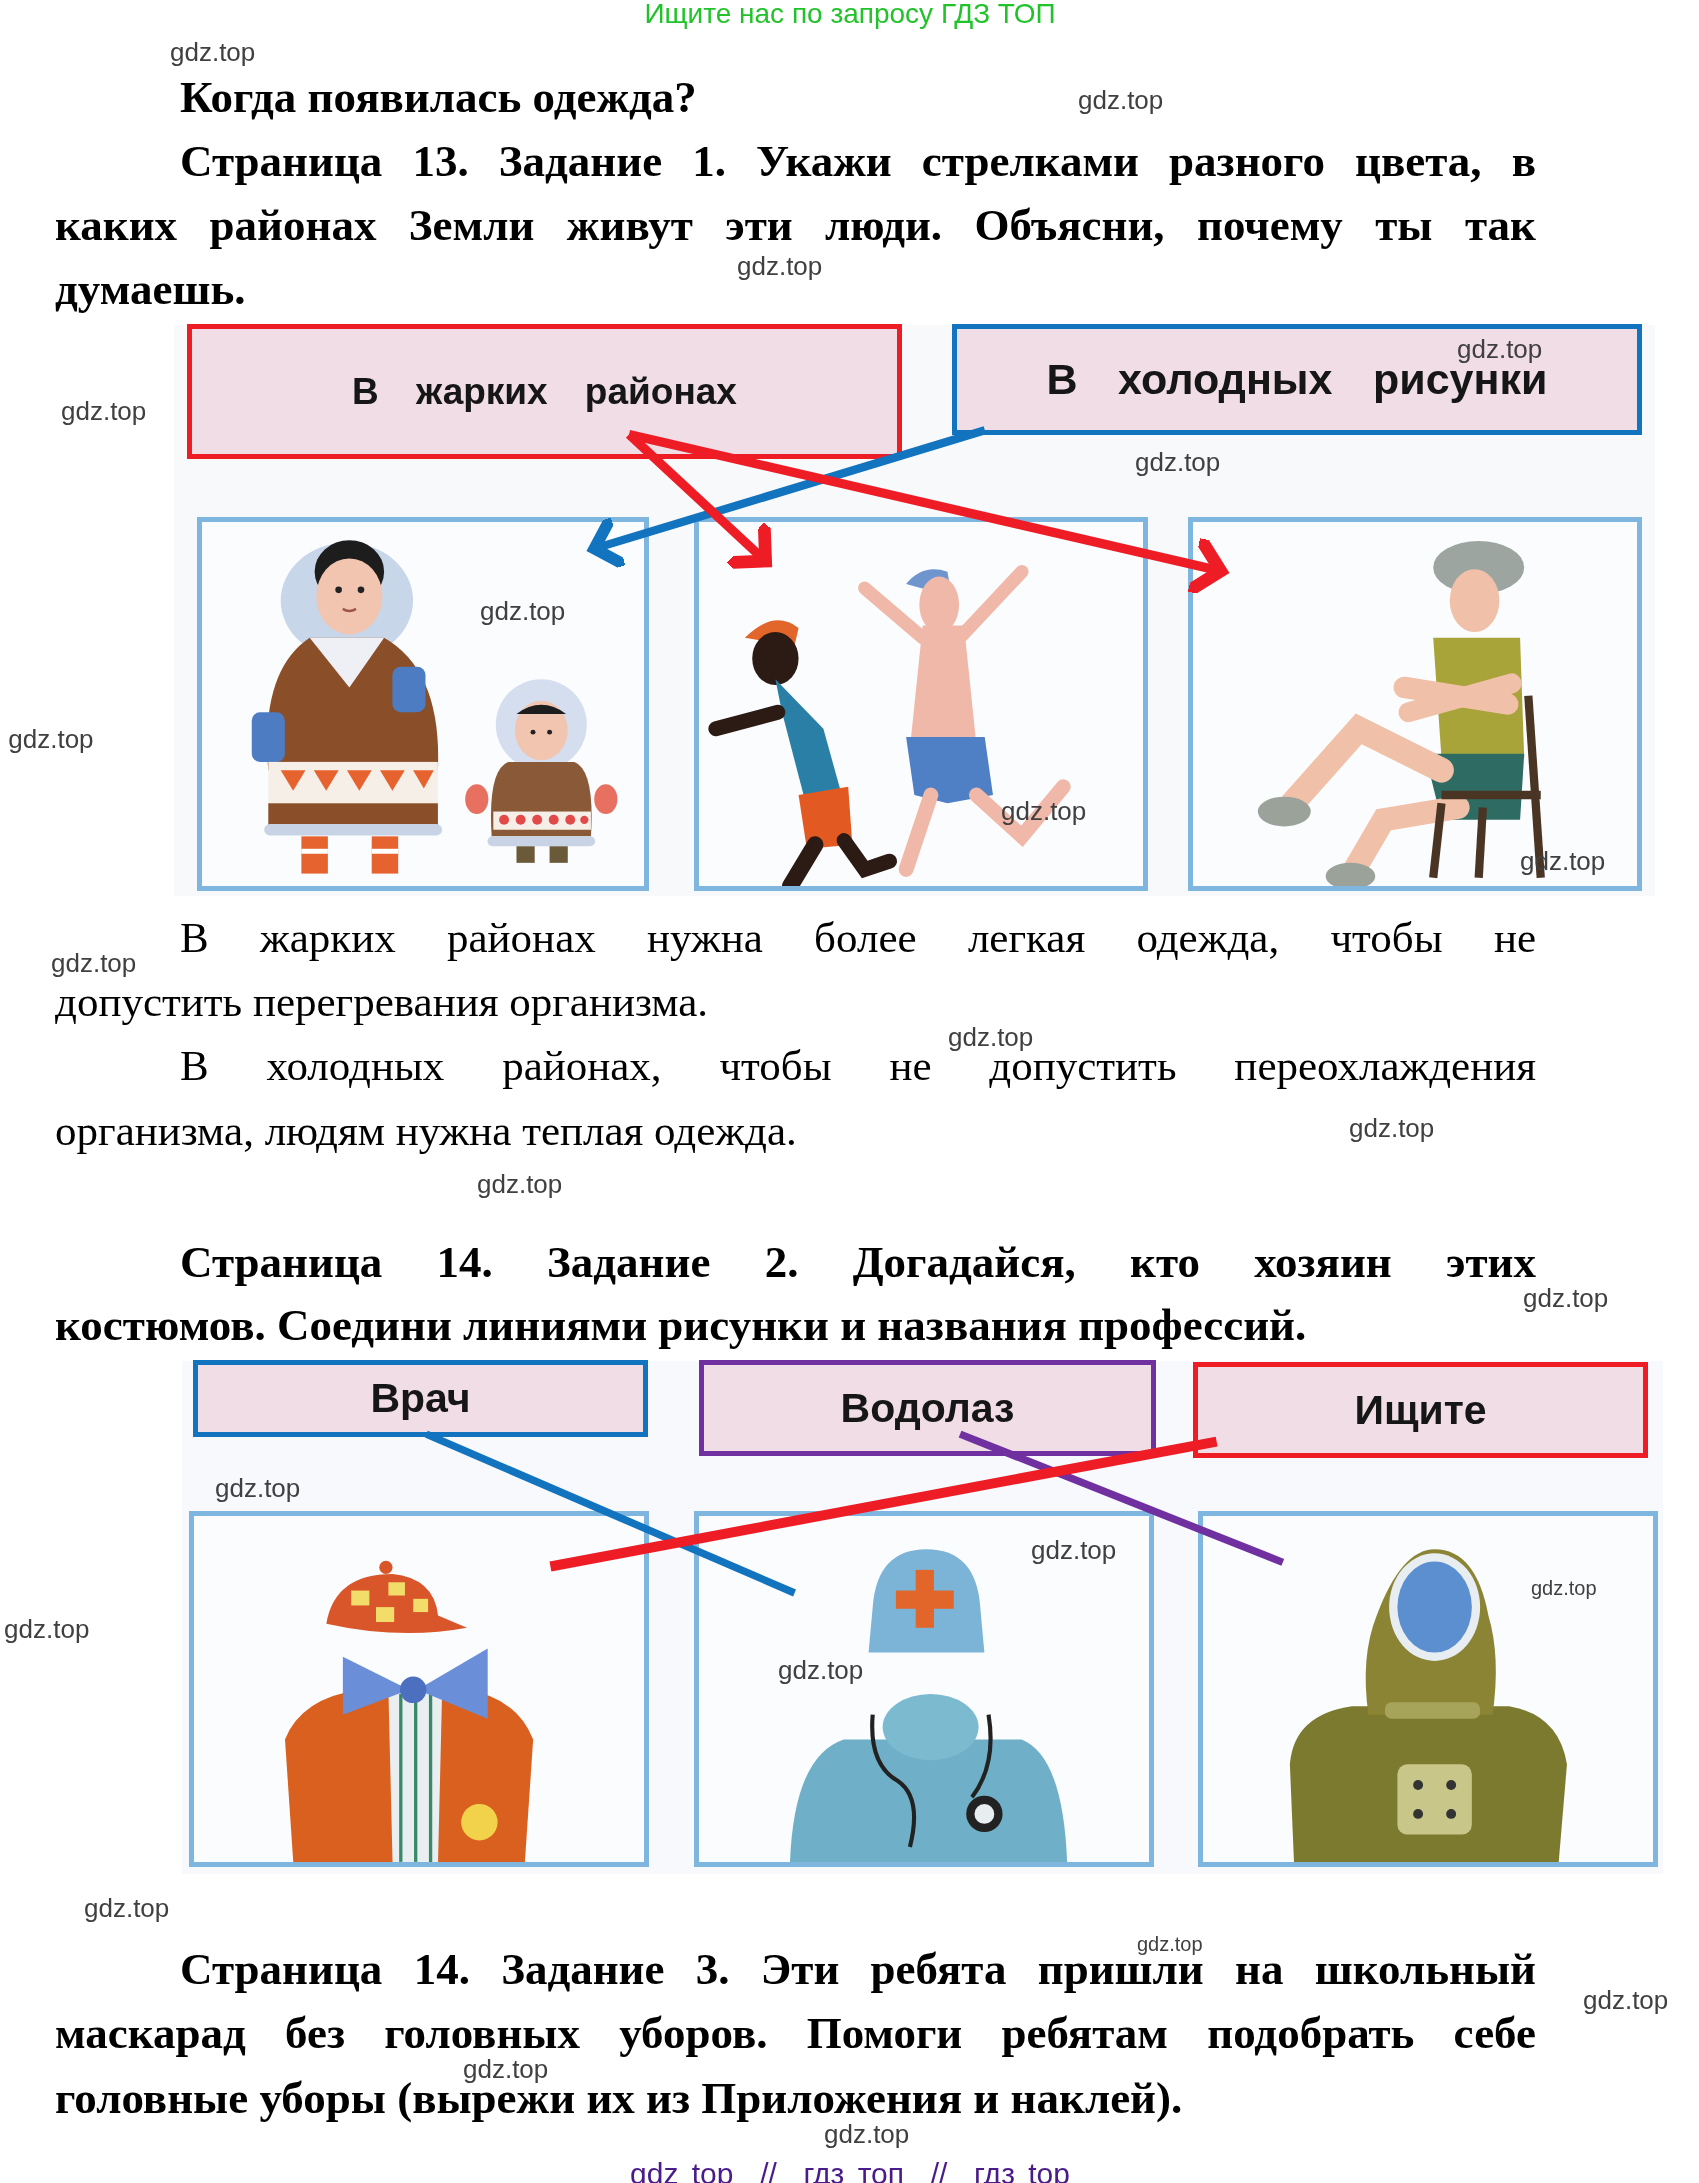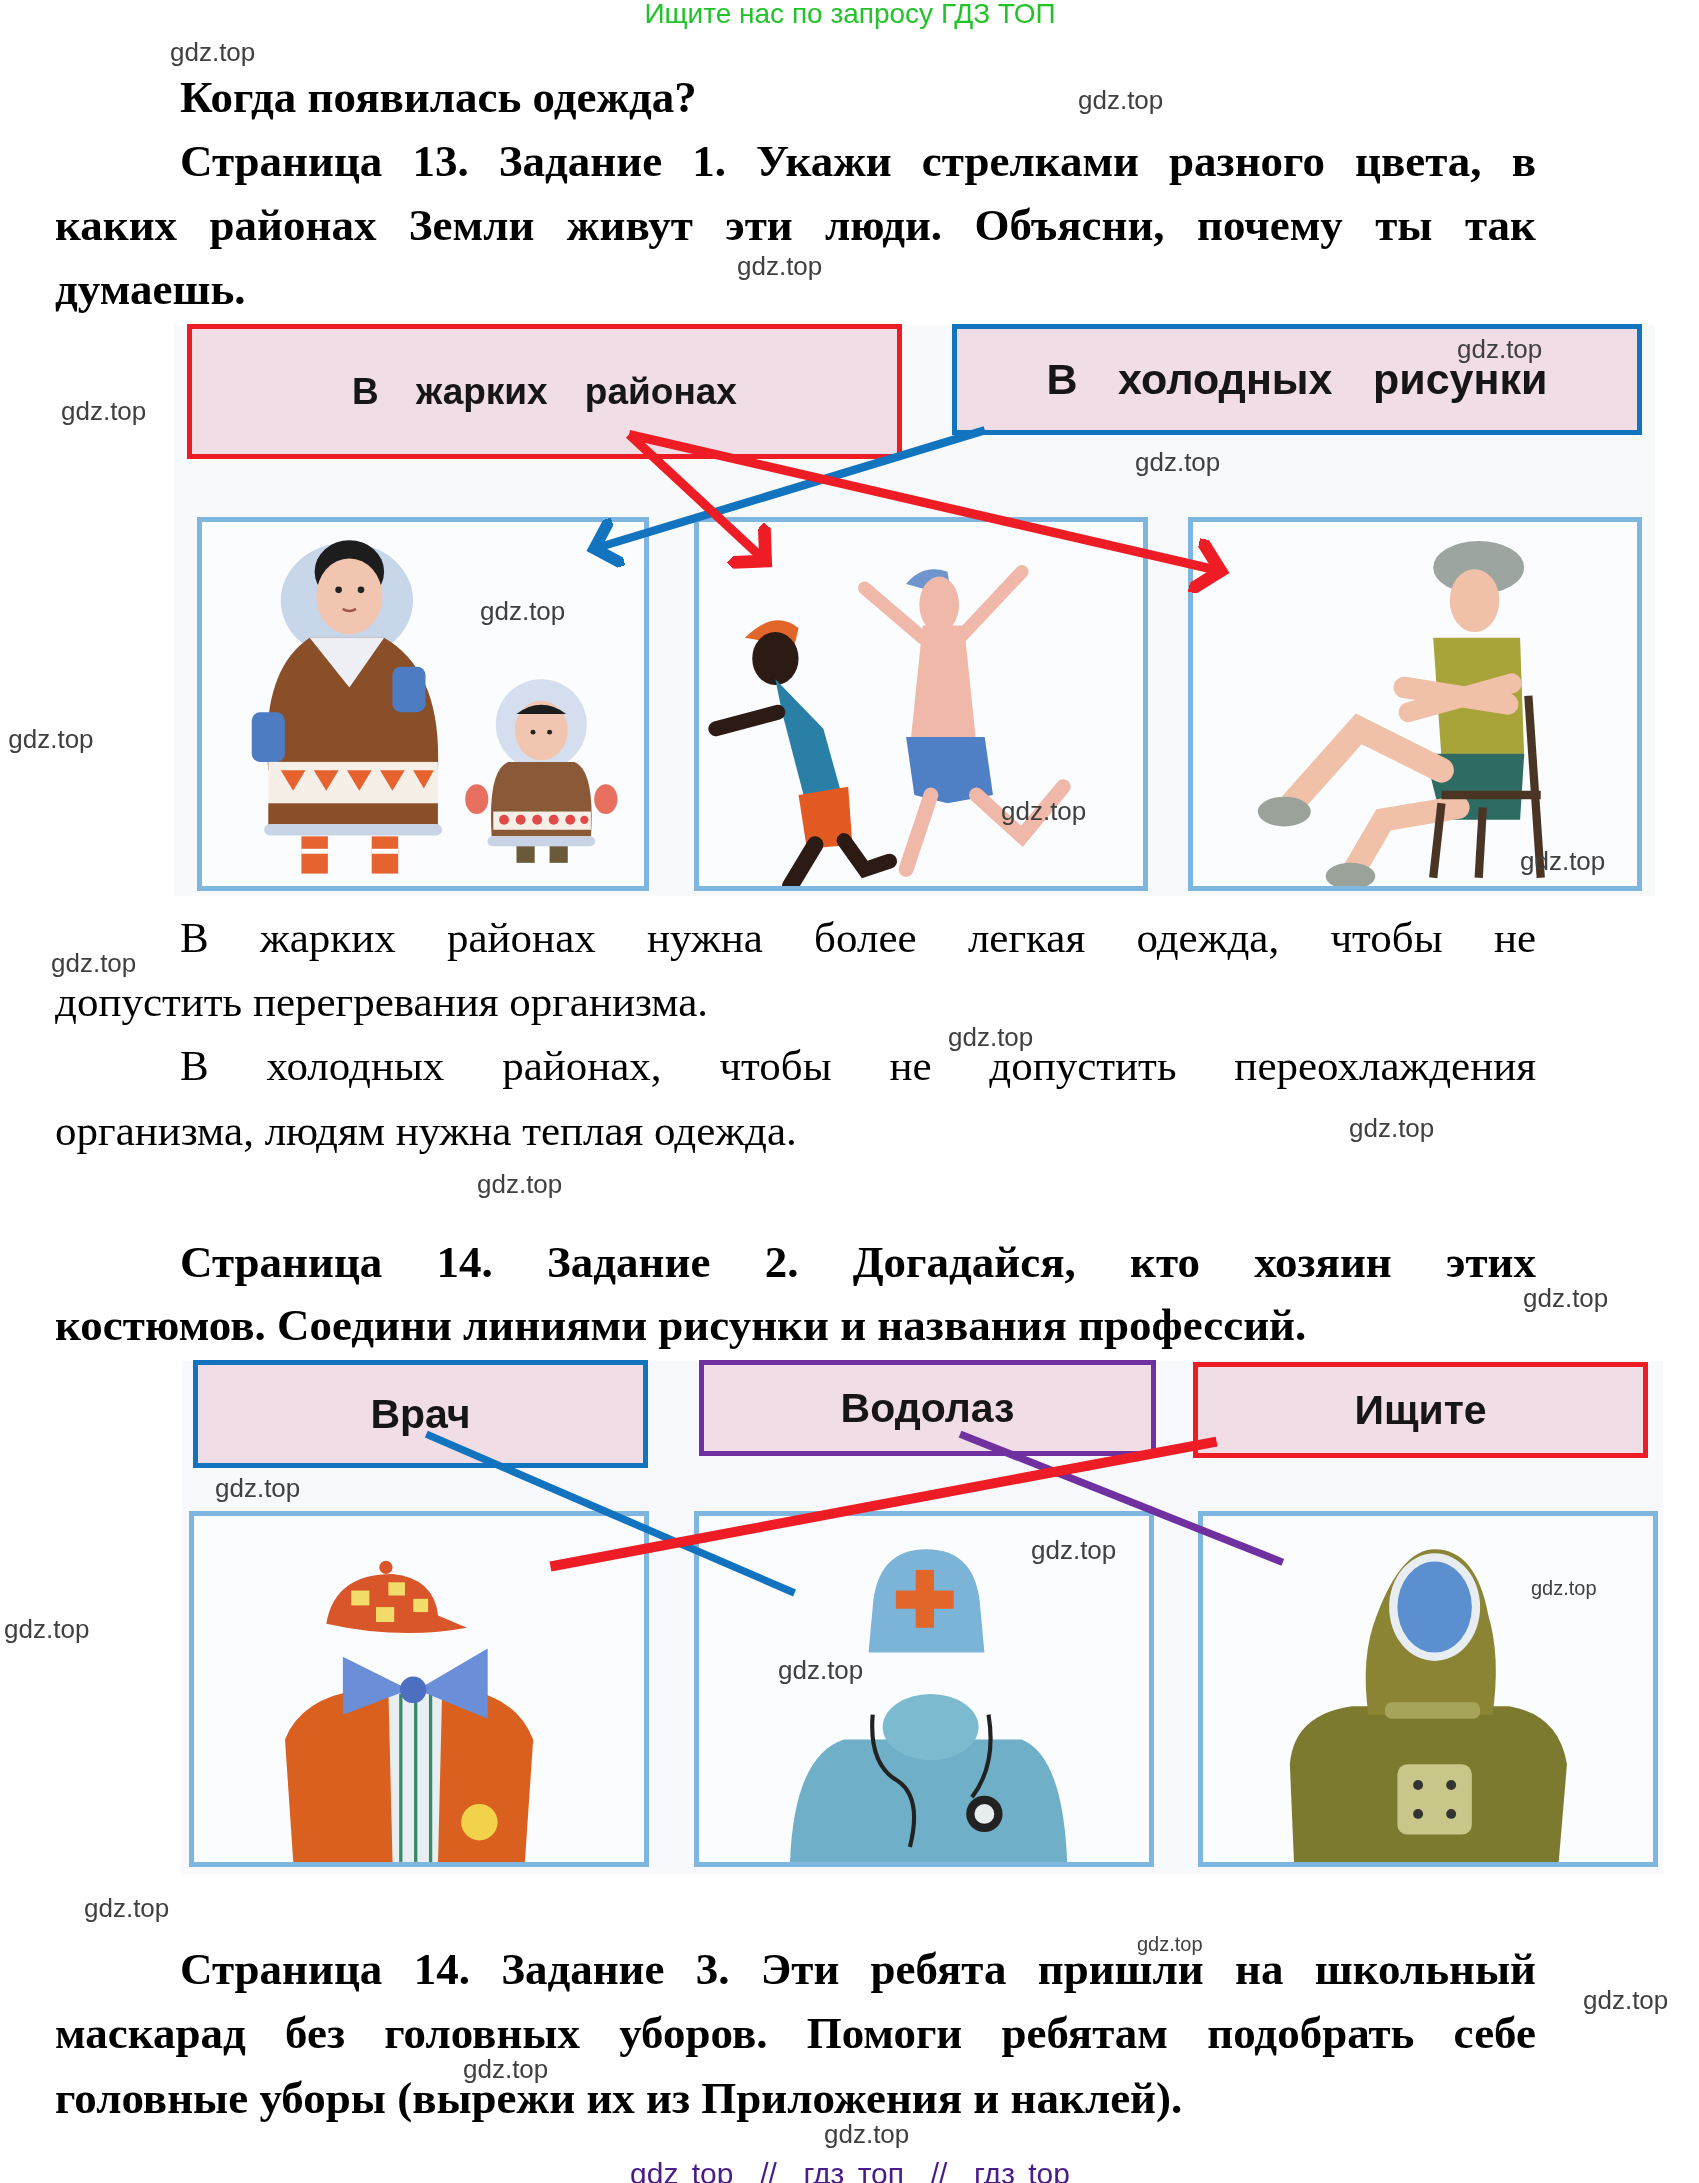--- a/index.html
+++ b/index.html
@@ -150,21 +150,21 @@
 <div class="line indent just serif body-text" style="top:913px;">В жарких районах нужна более легкая одежда, чтобы не</div>
 <div class="line serif body-text" style="top:977px;">допустить перегревания организма.</div>
 <div class="line indent just serif body-text" style="top:1041px;">В холодных районах, чтобы не допустить переохлаждения</div>
 <div class="line serif body-text" style="top:1106px;">организма, людям нужна теплая одежда.</div>
 
 <div class="line indent just serif heading" style="top:1236px;">Страница 14. Задание 2. Догадайся, кто хозяин этих</div>
 <div class="line serif heading" style="top:1299px;">костюмов. Соедини линиями рисунки и названия профессий.</div>
 
 <div class="abs" style="left:182px; top:1361px; width:1481px; height:513px; background:#f7f9fc;"></div>
 
-<div class="label-box" style="left:193px; top:1360px; width:455px; height:108px; border-color:#1273bf; font-size:41px;text-align:right;">
+<div class="label-box" style="left:193px; top:1360px; width:455px; height:77px; border-color:#1273bf; font-size:41px;text-align:right;">
   <span>Врач</span>
 </div>
 <div class="label-box" style="left:699px; top:1360px; width:457px; height:96px; border-color:#7030a0; font-size:41px;">
   <span>Водолаз</span>
 </div>
 <div class="label-box" style="left:1193px; top:1362px; width:455px; height:96px; border-color:#ee1c24; font-size:41px;">
   <span>Ищите</span>
 </div>
 
 <div class="panel" style="left:189px; top:1511px; width:460px; height:356px;">

